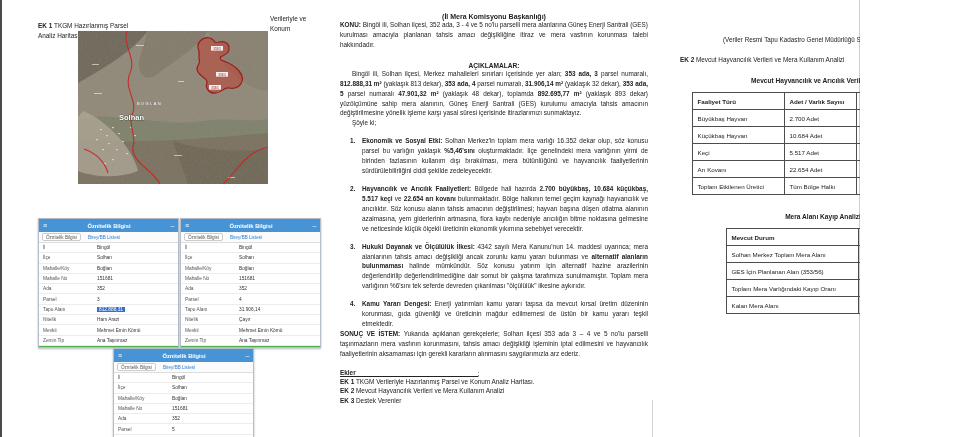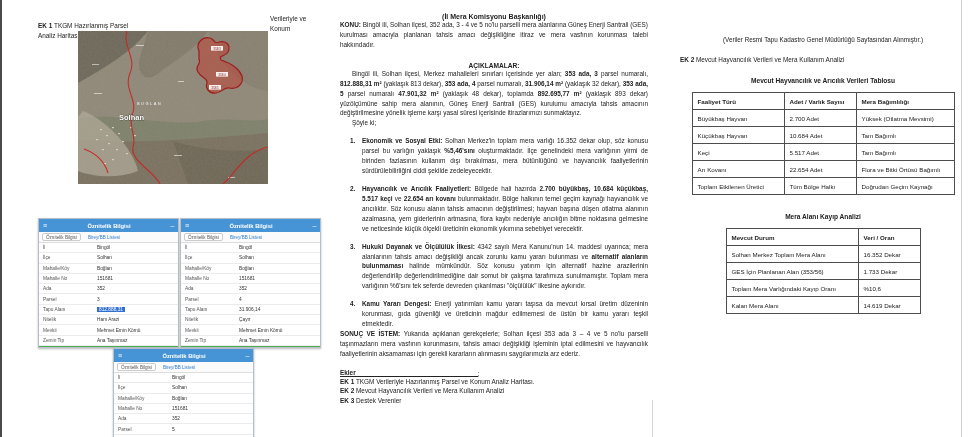--- a/index.html
+++ b/index.html
@@ -1,18 +1,18 @@
 <!DOCTYPE html>
 <html><head>
 <meta charset="utf-8">
 <style>
   html,body{margin:0;padding:0;background:#ffffff;}
   body{width:980px;height:437px;position:relative;overflow:hidden;
        font-family:"Liberation Sans","DejaVu Sans",sans-serif;color:#222;}
-  .canvas{position:absolute;inset:0;width:962px;height:437px;overflow:hidden;background:#fff;}
+  .canvas{position:absolute;inset:0;width:860px;height:437px;overflow:hidden;background:#fff;}
 
   
   .edge-left{position:absolute;left:0;top:0;width:2px;height:437px;background:#4a4a4a;}
   .edge-right{position:absolute;right:0;top:0;width:1px;height:437px;background:#cfcfcf;}
   .page-corner{position:absolute;left:652px;top:400px;width:1px;height:37px;background:#d4d4d4;}
 
   
   .ek1-cap{position:absolute;left:38px;top:21px;width:94px;font-size:6.4px;line-height:1.5;}
   .konum-cap{position:absolute;left:270px;top:14px;width:44px;font-size:6.4px;line-height:1.5;}
   .map-wrap{position:absolute;left:78px;top:31px;width:190px;height:153px;}

